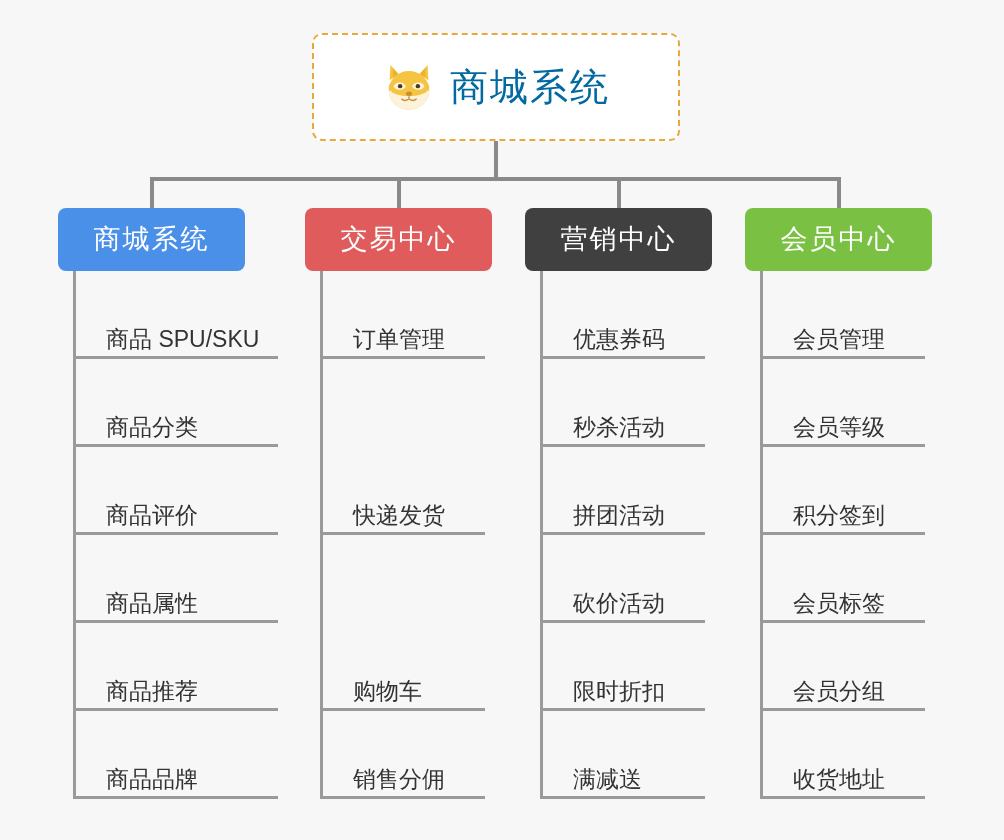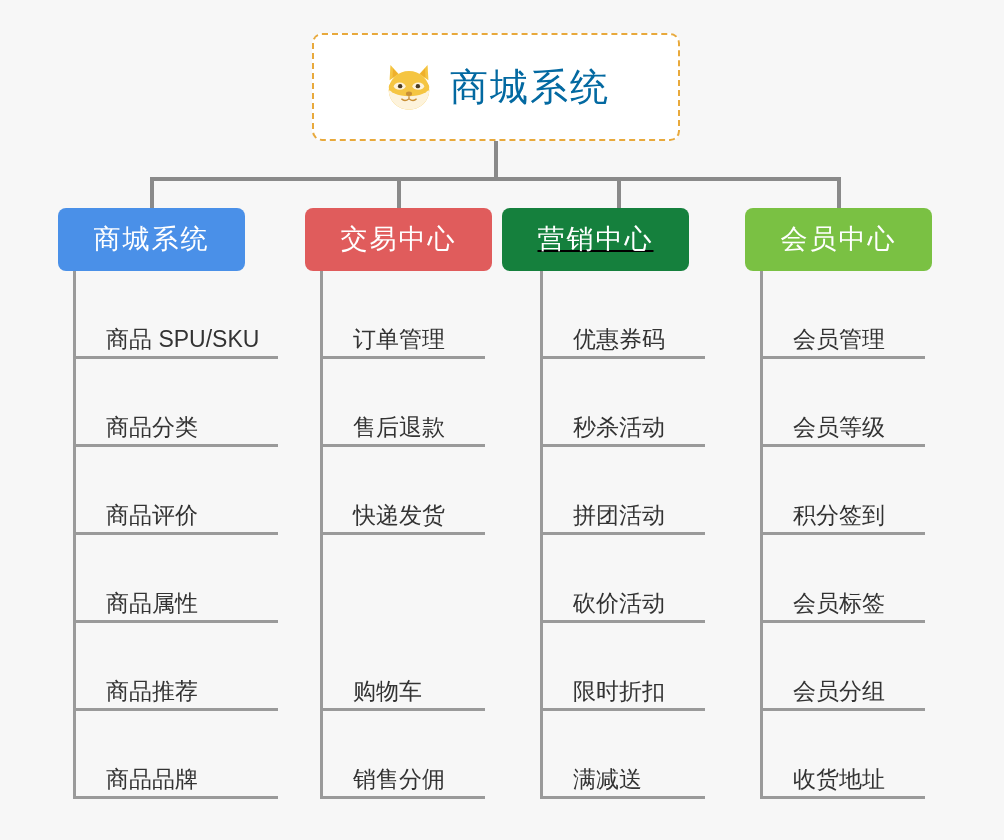--- a/index.html
+++ b/index.html
@@ -174,34 +174,31 @@
         </div>
       </div>
       <div class="cat-box" style="left: 305px; background: rgb(224, 92, 92);">
         <div class="cat-label">交易中心</div>
       </div>
       <div class="branch" style="left: 320px; width: 165px; height: 528px;">
         <div class="branch-trunk" style="height: 528px;"></div>
         <div class="leaf" style="top: 0px; width: 165px;">
           <span class="leaf-label">订单管理</span>
         </div>
-        <div class="leaf" style="top: 88px; width: 165px;">
-          <span class="leaf-label">售后退款</span>
-        </div>
         <div class="leaf" style="top: 176px; width: 165px;">
           <span class="leaf-label">快递发货</span>
         </div>
         <div class="leaf" style="top: 352px; width: 165px;">
           <span class="leaf-label">购物车</span>
         </div>
         <div class="leaf" style="top: 440px; width: 165px;">
           <span class="leaf-label">销售分佣</span>
         </div>
       </div>
-      <div class="cat-box" style="left: 502px; background: #15803d; text-decoration: underline;">
+      <div class="cat-box" style="left: 525px; background: #404040;">
         <div class="cat-label">营销中心</div>
       </div>
       <div class="branch" style="left: 540px; width: 165px; height: 528px;">
         <div class="branch-trunk" style="height: 528px;"></div>
         <div class="leaf" style="top: 0px; width: 165px;">
           <span class="leaf-label">优惠券码</span>
         </div>
         <div class="leaf" style="top: 88px; width: 165px;">
           <span class="leaf-label">秒杀活动</span>
         </div>

